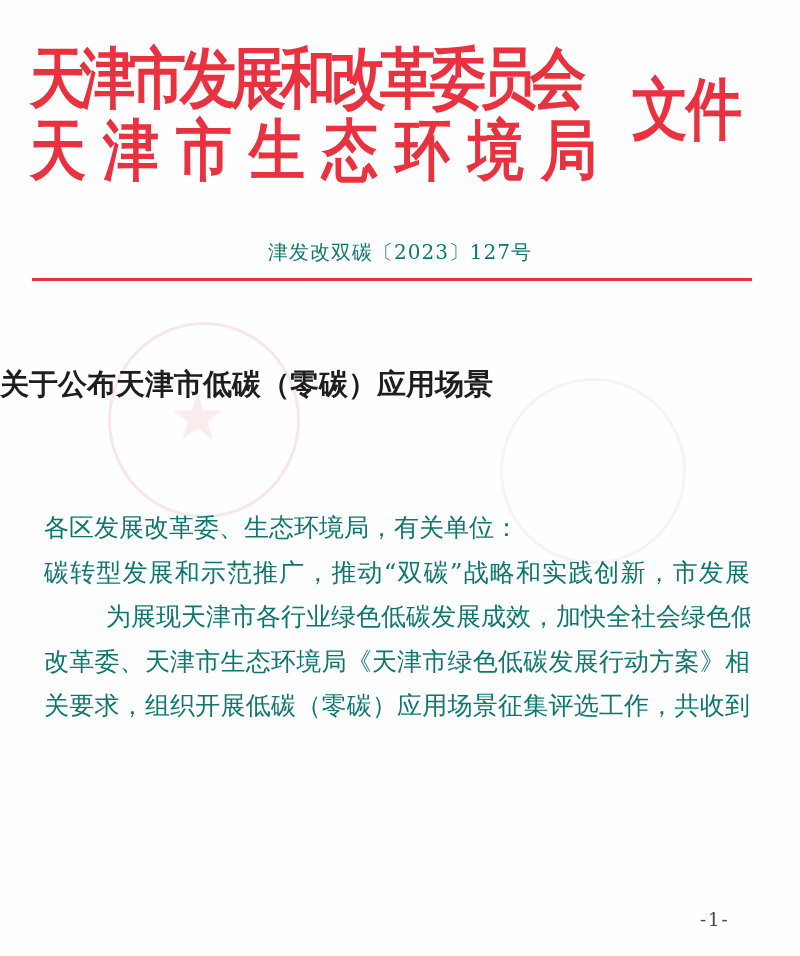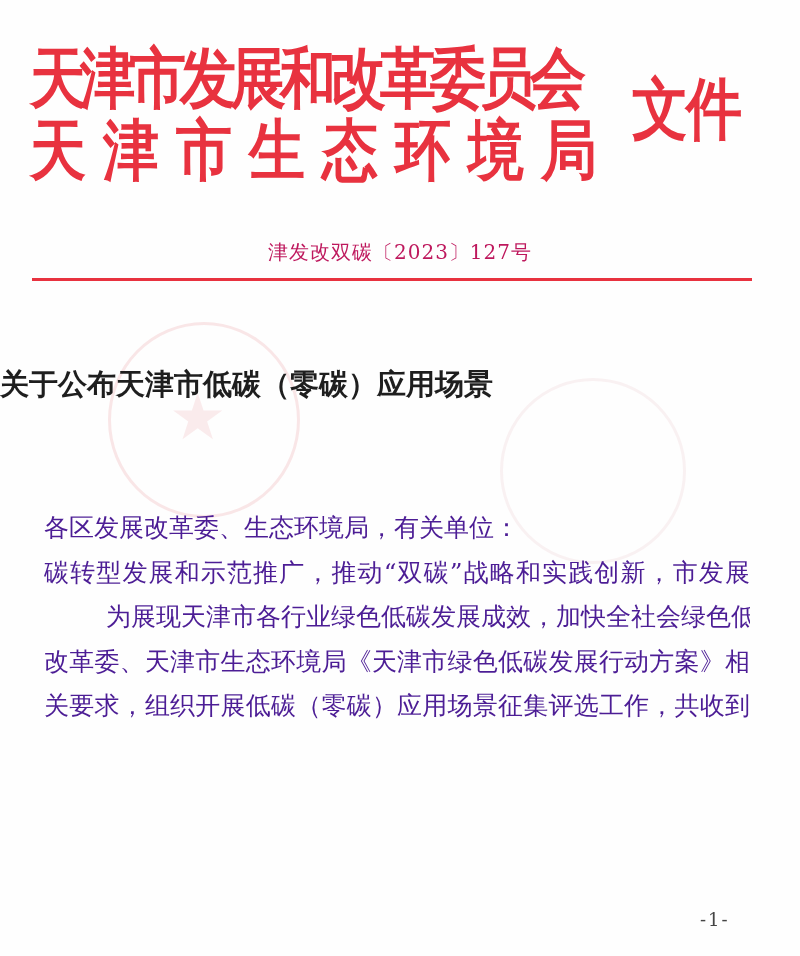--- a/index.html
+++ b/index.html
@@ -89,21 +89,21 @@
       transform-origin: left top;
       white-space: nowrap;
     }
     .doc-number {
       position: absolute;
       left: 0; width: 800px;
       top: 238px;
       text-align: center;
       font-size: 20px;
       line-height: 28px;
-      color: #be185d;
+      color: #0f766e;
       letter-spacing: 1px;
     }
     .red-rule {
       position: absolute;
       left: 32px;
       top: 278px;
       width: 720px;
       height: 3px;
       background: #e8323f;
     }
@@ -125,21 +125,21 @@
     }
     
     .body-text {
       position: absolute;
       left: 44px;
       top: 506px;
       width: 706px;
       font-family: "DejaVu Serif", serif;
       font-size: 25px;
       line-height: 44.6px;
-      color: #4c1d95;
+      color: #0f766e;
     }
     .line {
       display: block;
       height: 44.6px;
       white-space: nowrap;
       text-align: justify;
       text-align-last: justify;
       overflow: hidden;
     }
     .line.salutation {

